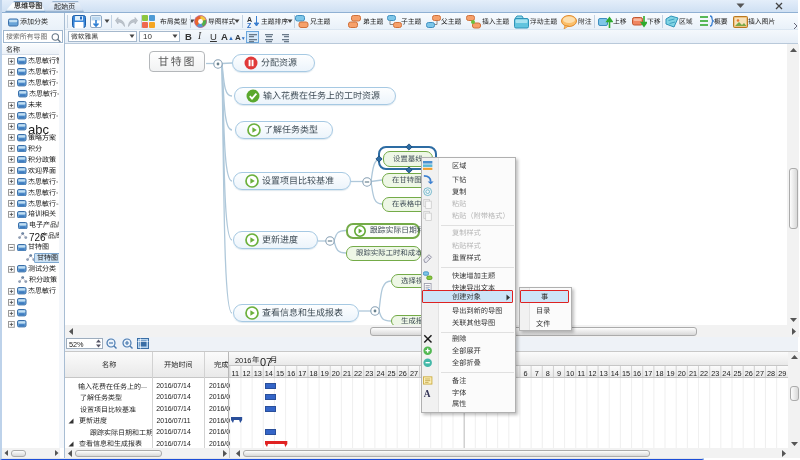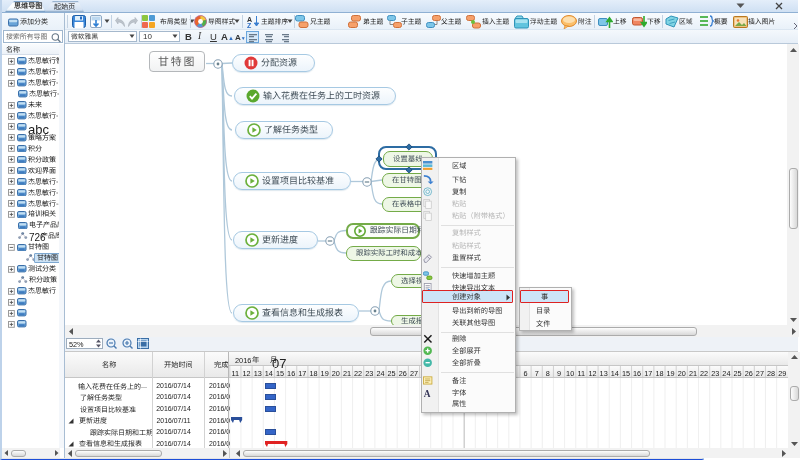--- a/index.html
+++ b/index.html
@@ -1207,21 +1207,21 @@
         <use href="#u5B8C" x="0"></use>
         <use href="#u6210" x="1000"></use>
       </g>
     </svg>
     <span class="lt" style="left:233px;top:355.5px;font-size:7.4px;color:#222">2016</span>
     <svg style="position:absolute;left:249.5px;top:355.5px;" width="7.4" height="7.99">
       <g transform="translate(0,6.36) scale(0.0074,-0.0074)" fill="#222">
         <use href="#u5E74" x="0"></use>
       </g>
     </svg>
-    <span class="lt" style="left:270px;top:355.5px;font-size:13px;color:#222">07</span>
+    <span class="lt" style="left:258px;top:355.5px;font-size:11px;color:#222">07</span>
     <svg style="position:absolute;left:267.5px;top:355.5px;" width="7.4" height="7.99">
       <g transform="translate(0,6.36) scale(0.0074,-0.0074)" fill="#222">
         <use href="#u6708" x="0"></use>
       </g>
     </svg>
     <svg style="position:absolute;left:227px;top:366px" width="560" height="82">
       <line x1="0.8" y1="0" x2="0.8" y2="12" stroke="#c6c6c6" stroke-width="0.8"></line>
       <line x1="0.8" y1="12" x2="0.8" y2="82" stroke="#ebebeb" stroke-width="0.8"></line>
       <text x="6.38" y="9.5" font-family="Liberation Sans" font-size="7.3" fill="#222" text-anchor="middle">11</text>
       <line x1="11.96" y1="0" x2="11.96" y2="12" stroke="#c6c6c6" stroke-width="0.8"></line>

